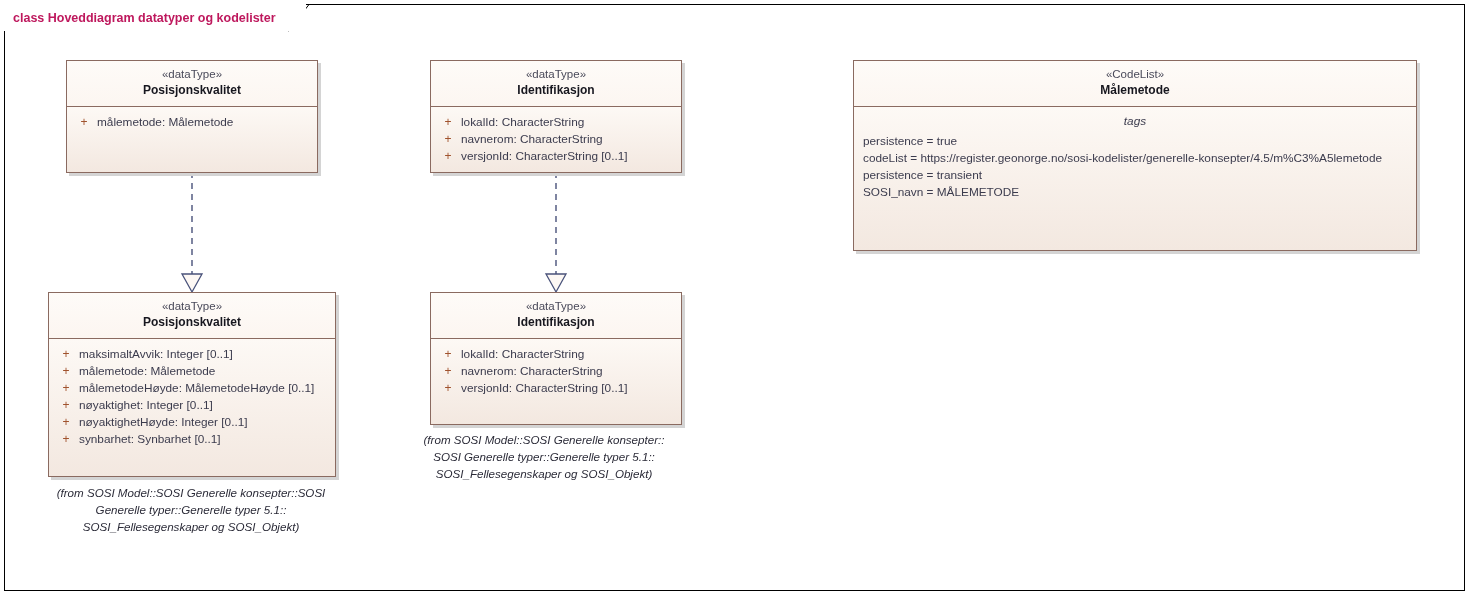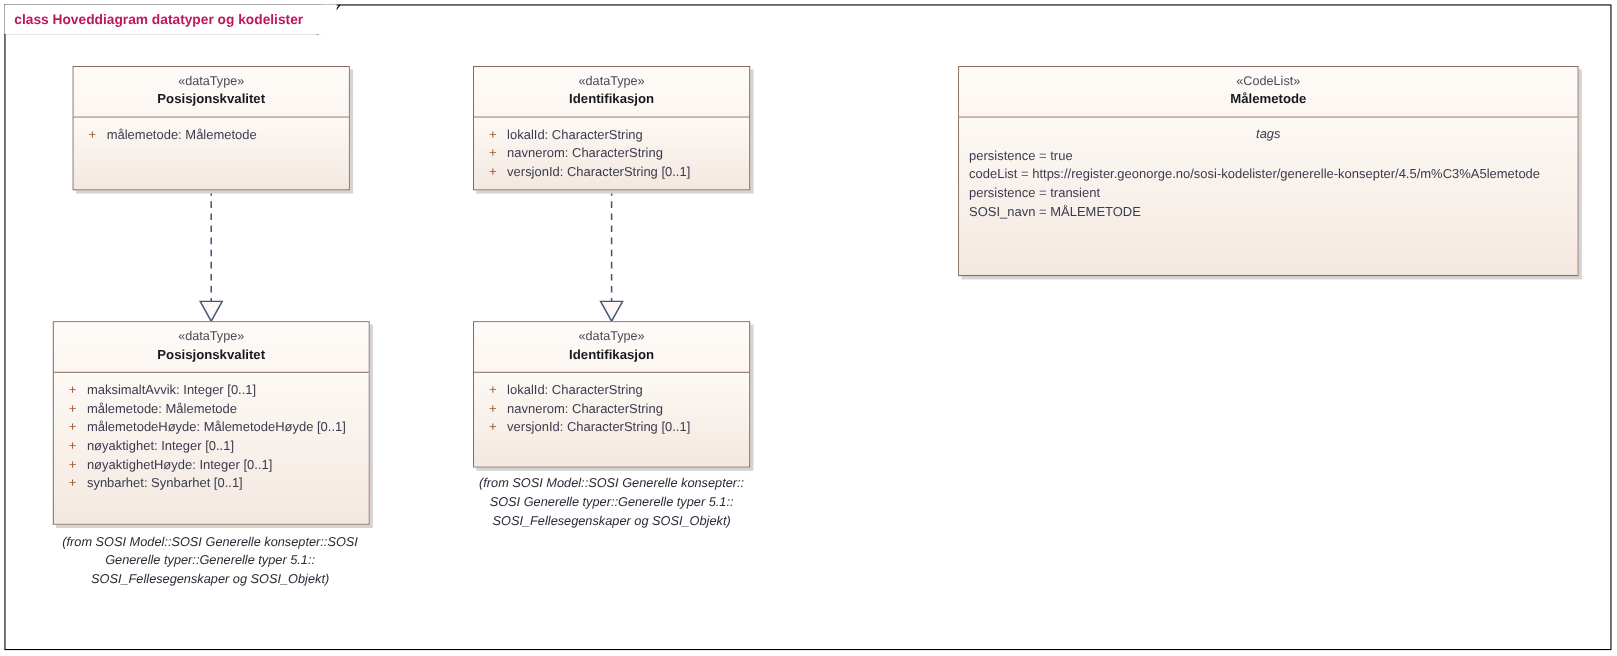--- a/index.html
+++ b/index.html
@@ -210,21 +210,21 @@
         <span class="vis">+</span>
         <span class="sig">navnerom: CharacterString</span>
       </div>
       <div class="attr">
         <span class="vis">+</span>
         <span class="sig">versjonId: CharacterString [0..1]</span>
       </div>
     </div>
   </div>
 
-  <div class="uml" style="left:853px; top:60px; width:564px; height:191px;margin-left:18px;">
+  <div class="uml" style="left:853px; top:60px; width:564px; height:191px;">
     <div class="uml-header" style="height:46px;">
       <div class="stereotype">«CodeList»</div>
       <div class="classname">Målemetode</div>
     </div>
     <div class="uml-body" style="height:143px; padding-top:6px;">
       <div class="tags-title">tags</div>
       <div class="tag-line">persistence = true</div>
       <div class="tag-line">codeList = https://register.geonorge.no/sosi-kodelister/generelle-konsepter/4.5/m%C3%A5lemetode</div>
       <div class="tag-line">persistence = transient</div>
       <div class="tag-line">SOSI_navn = MÅLEMETODE</div>
@@ -284,19 +284,19 @@
         <span class="vis">+</span>
         <span class="sig">navnerom: CharacterString</span>
       </div>
       <div class="attr">
         <span class="vis">+</span>
         <span class="sig">versjonId: CharacterString [0..1]</span>
       </div>
     </div>
   </div>
 
-  <div class="caption" style="left:418px; top:431px; width:276px;">
+  <div class="caption" style="left:406px; top:431px; width:276px;">
     <div>(from SOSI Model::SOSI Generelle konsepter::</div>
     <div>SOSI Generelle typer::Generelle typer 5.1::</div>
     <div>SOSI_Fellesegenskaper og SOSI_Objekt)</div>
   </div>
 
 </div>
 
 </body></html>

